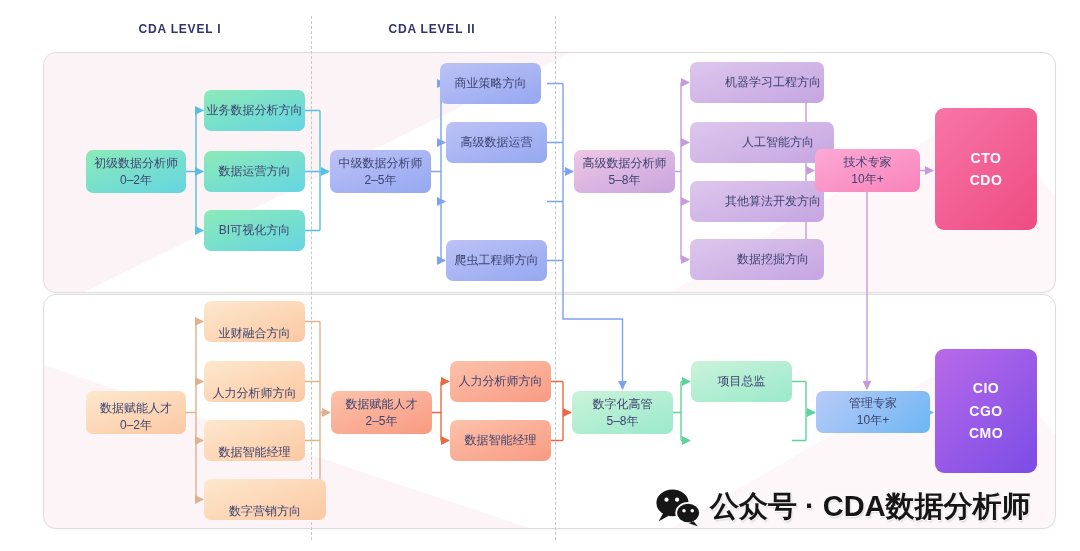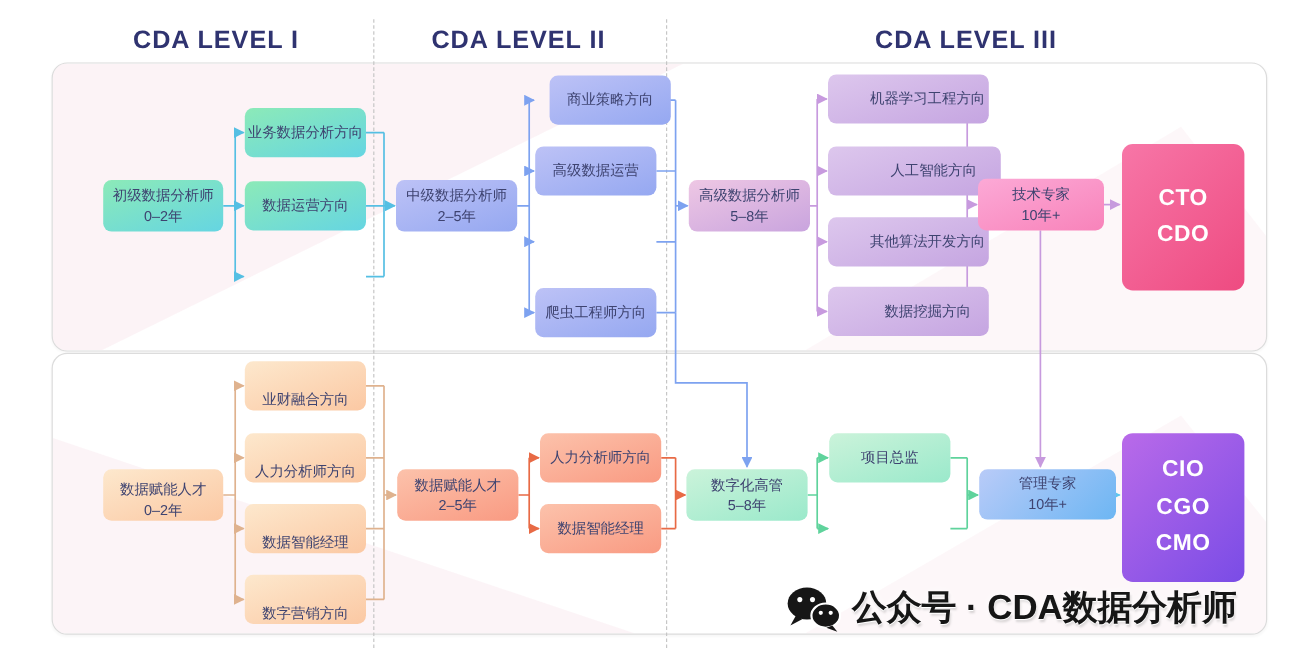--- a/index.html
+++ b/index.html
@@ -1,32 +1,32 @@
 <!DOCTYPE html>
 <html><head>
 <meta charset="utf-8">
 <style>
   html,body{margin:0;padding:0;background:#fff;}
   .canvas{position:relative;width:1080px;height:551px;background:#ffffff;overflow:hidden;
           font-family:"Liberation Sans","DejaVu Sans",sans-serif;}
-  .hdr{position:absolute;top:22px;font-size:21px;font-weight:600;color:#2f3370;
+  .hdr{position:absolute;top:22px;font-size:12px;font-weight:600;color:#2f3370;
        letter-spacing:.8px;text-align:center;}
   .vdash{position:absolute;top:16px;height:524px;width:0;border-left:1px dashed #c6c6c6;}
   .panel{position:absolute;left:43px;width:1011px;background:#fff;border:1px solid #dcdcdc;
          border-radius:13px;box-shadow:0 1px 2px rgba(0,0,0,.03);overflow:hidden;}
   .panel.top{top:52px;height:239px;}
   .panel.bot{top:294px;height:233px;}
   .wm{position:absolute;inset:0;pointer-events:none;}
   .wm.a{background:#f7e3ea;opacity:.42;clip-path:polygon(0 0,52% 0,4% 100%,0 100%);}
   .wm.b{background:#f7e3ea;opacity:.38;clip-path:polygon(0 100%,0 30%,48% 100%);}
   .wm.c{background:#f7e3ea;opacity:.30;clip-path:polygon(62% 100%,93% 22%,100% 60%,100% 100%);}
   .node{position:absolute;border-radius:7px;display:flex;flex-direction:column;align-items:center;
         justify-content:center;color:#3e4370;font-size:12px;line-height:17px;text-align:center;}
-  .node.big{border-radius:9px;color:#fff;font-size:19px;font-weight:700;line-height:1.6;
-            letter-spacing:.5px;margin-top:12px;}
+  .node.big{border-radius:9px;color:#fff;font-size:14px;font-weight:700;line-height:1.6;
+            letter-spacing:.5px;}
   .teal  {background:linear-gradient(160deg,#8ceab8 0%,#65d5e2 100%);}
   .blue  {background:linear-gradient(160deg,#bdc2f6 0%,#95a8f1 100%);}
   .mauve {background:linear-gradient(160deg,#eec7e4 0%,#c9a4de 100%);}
   .purple{background:linear-gradient(160deg,#ddc7ed 0%,#c5a5e1 100%);padding-left:32px;}
   .pink  {background:linear-gradient(160deg,#fca9d6 0%,#f883ba 100%);}
   .peach {background:linear-gradient(160deg,#fde8cd 0%,#fbc8a3 100%);justify-content:flex-end;}
   .salmon{background:linear-gradient(160deg,#fcc2ab 0%,#f99a82 100%);}
   .mint  {background:linear-gradient(160deg,#cbf3da 0%,#9ae9cb 100%);}
   .sky   {background:linear-gradient(135deg,#b9cbf8 0%,#6db6f3 100%);}
   .cto-bg{background:linear-gradient(135deg,#f776a7 0%,#ee4b81 100%);}
@@ -36,21 +36,20 @@
   .footer .txt{font-size:29px;font-weight:800;color:#161616;white-space:nowrap;
     text-shadow:0 1px 0 #fff,0 0 8px rgba(255,255,255,.95),1px 2px 2px rgba(0,0,0,.18);}
 </style>
 </head>
 <body>
 
 <div class="canvas">
 
   <div class="hdr" style="left:60px;width:240px;">CDA LEVEL I</div>
   <div class="hdr" style="left:312px;width:240px;">CDA LEVEL II</div>
-  <div class="hdr" style="left:655px;width:300px;">CDA LEVEL III</div>
 
   <div class="panel top">
     <div class="wm a"></div>
     <div class="wm c"></div>
   </div>
   <div class="panel bot">
     <div class="wm b"></div>
     <div class="wm c"></div>
   </div>
 
@@ -130,26 +129,29 @@
   <div class="node teal" style="left:86px;top:150px;width:100px;height:43px">
     <div>初级数据分析师</div>
     <div>0–2年</div>
   </div>
   <div class="node teal" style="left:204px;top:90px;width:101px;height:41px">
       <span>业务数据分析方向</span>
     </div>
   <div class="node teal" style="left:204px;top:151px;width:101px;height:41px">
       <span>数据运营方向</span>
     </div>
+  <div class="node teal" style="left:204px;top:210px;width:101px;height:41px">
+      <span>BI可视化方向</span>
+    </div>
 
   <div class="node blue" style="left:330px;top:150px;width:101px;height:43px">
     <div>中级数据分析师</div>
     <div>2–5年</div>
   </div>
-  <div class="node blue" style="left:458px;top:63px;width:101px;height:41px">
+  <div class="node blue" style="left:440px;top:63px;width:101px;height:41px">
       <span>商业策略方向</span>
     </div>
   <div class="node blue" style="left:446px;top:122px;width:101px;height:41px">
       <span>高级数据运营</span>
     </div>
   <div class="node blue" style="left:446px;top:240px;width:101px;height:41px">
       <span>爬虫工程师方向</span>
     </div>
 
   <div class="node mauve" style="left:574px;top:150px;width:101px;height:43px">
@@ -184,21 +186,21 @@
   </div>
   <div class="node peach" style="left:204px;top:301px;width:101px;height:41px">
       <span>业财融合方向</span>
     </div>
   <div class="node peach" style="left:204px;top:361px;width:101px;height:41px">
       <span>人力分析师方向</span>
     </div>
   <div class="node peach" style="left:204px;top:420px;width:101px;height:41px">
       <span>数据智能经理</span>
     </div>
-  <div class="node peach" style="left:204px;top:479px;width:101px;height:41px">
+  <div class="node peach" style="left:204px;top:479px;width:122px;height:41px">
       <span>数字营销方向</span>
     </div>
 
   <div class="node salmon" style="left:331px;top:391px;width:101px;height:43px">
     <div>数据赋能人才</div>
     <div>2–5年</div>
   </div>
   <div class="node salmon" style="left:450px;top:361px;width:101px;height:41px">
       <span>人力分析师方向</span>
     </div>

